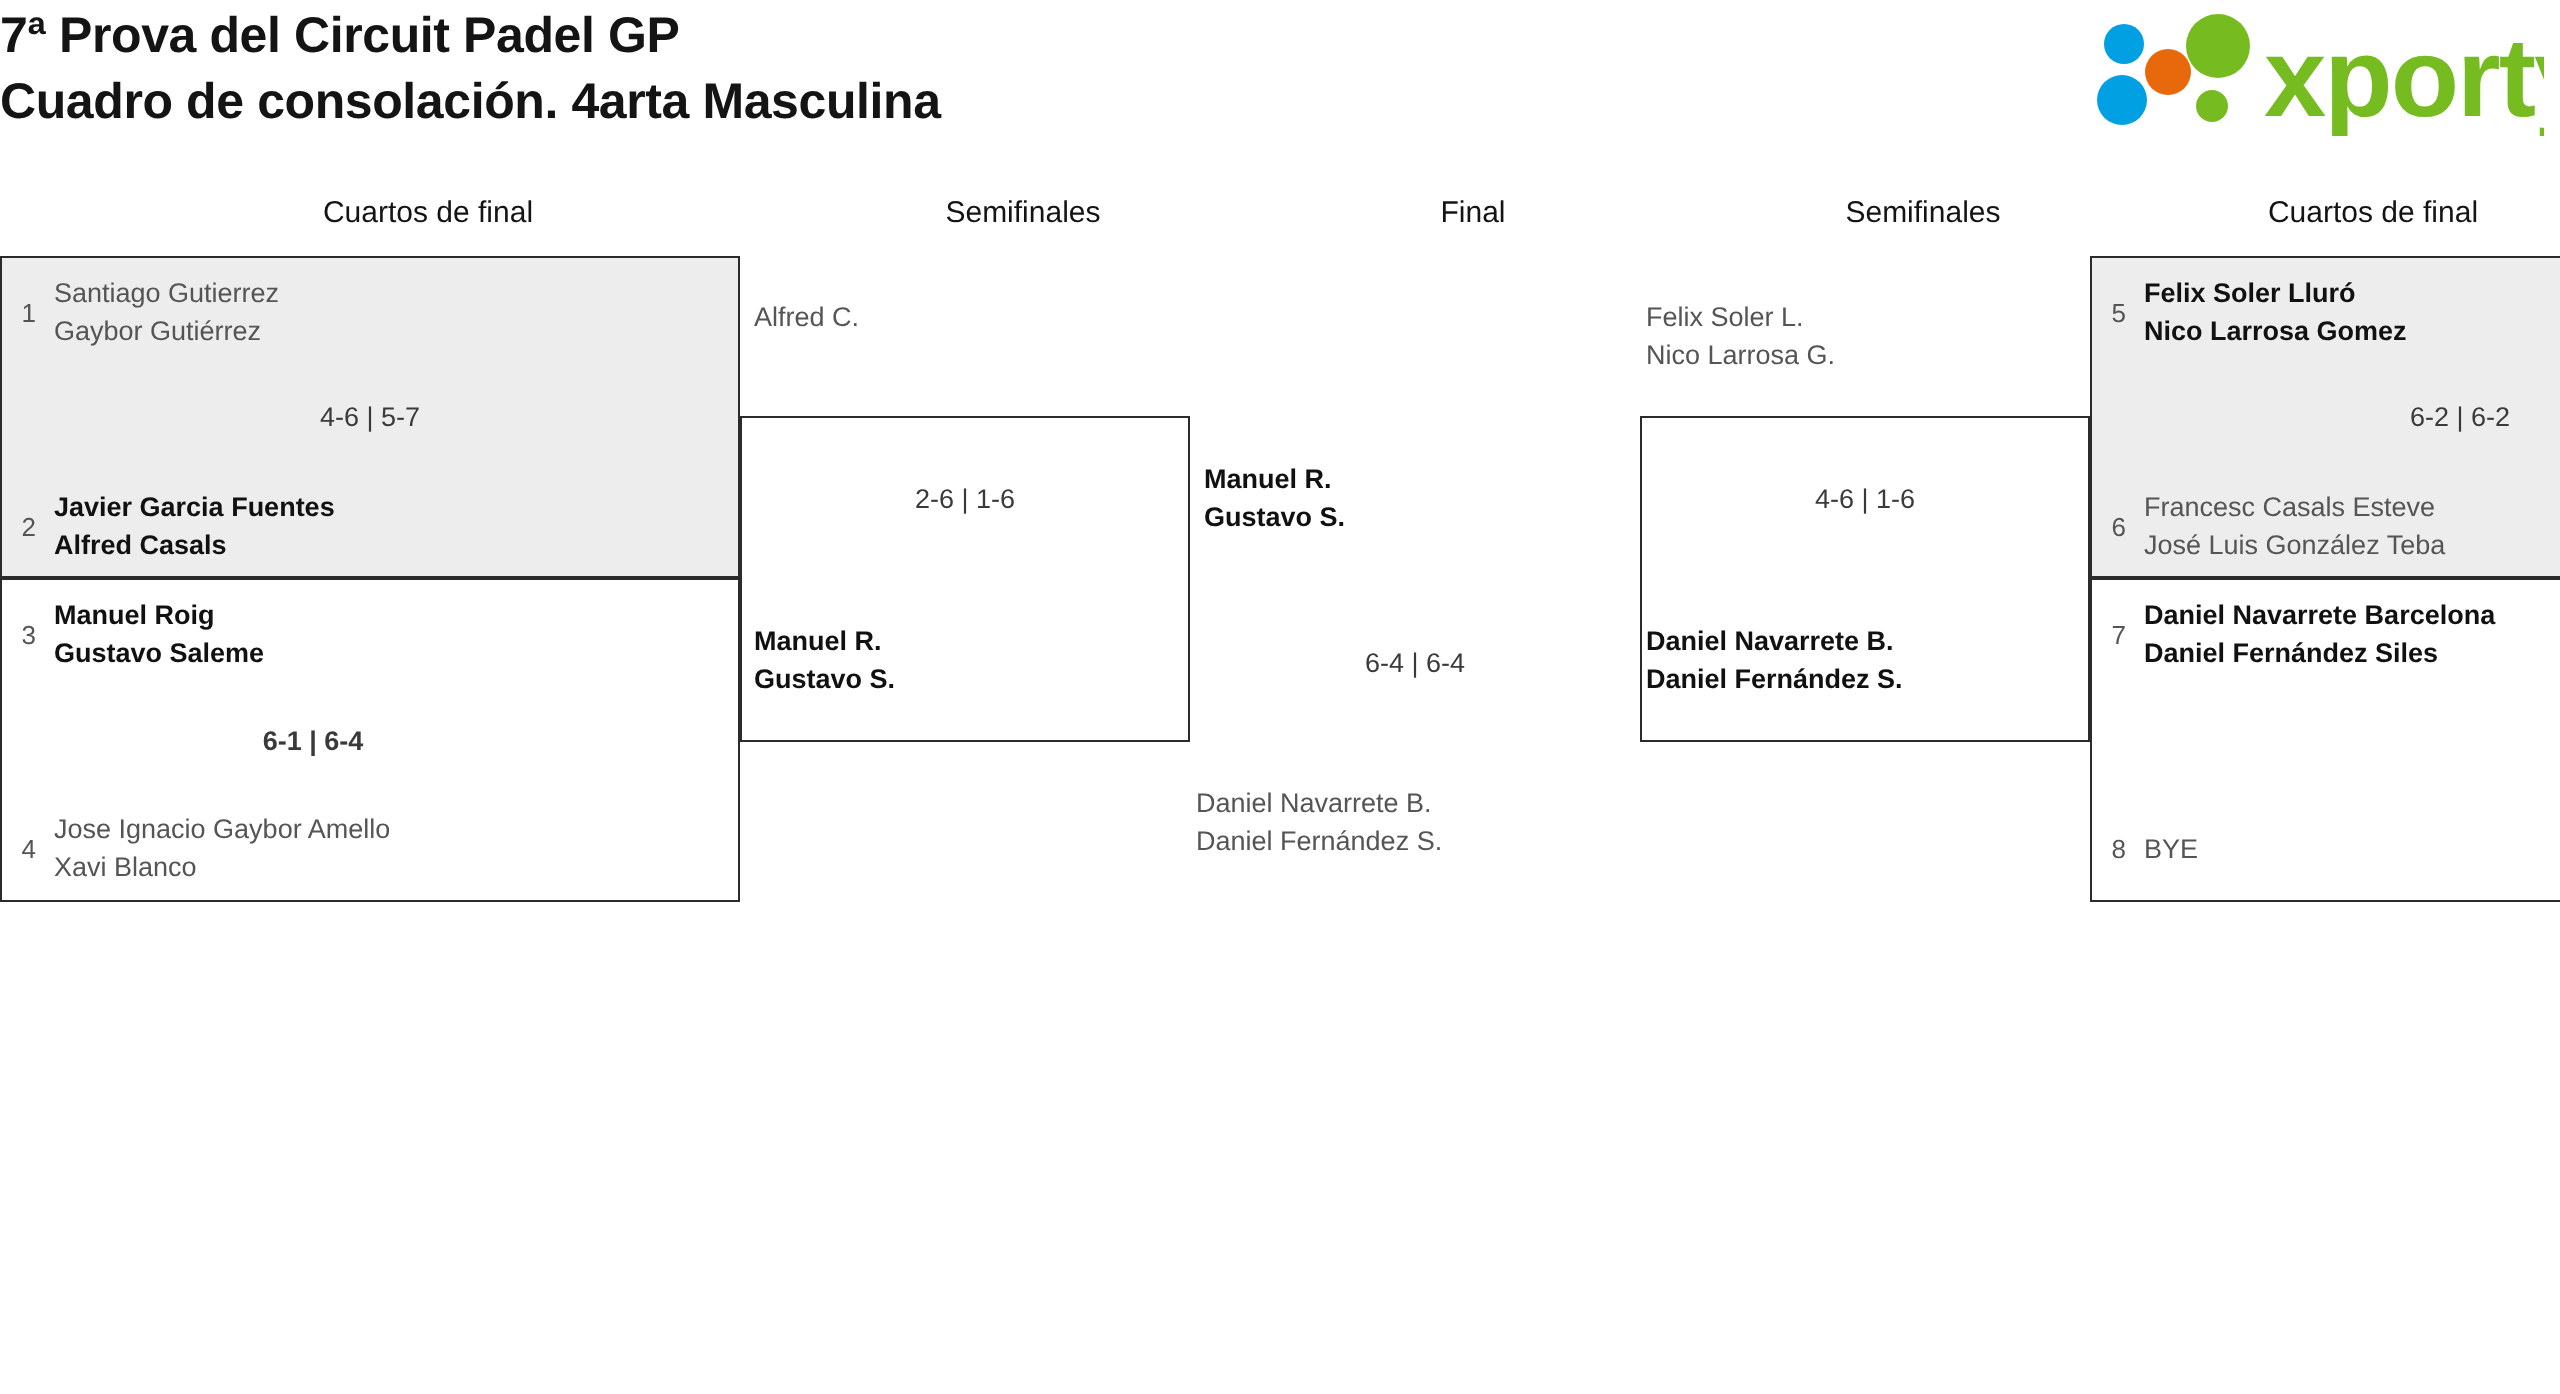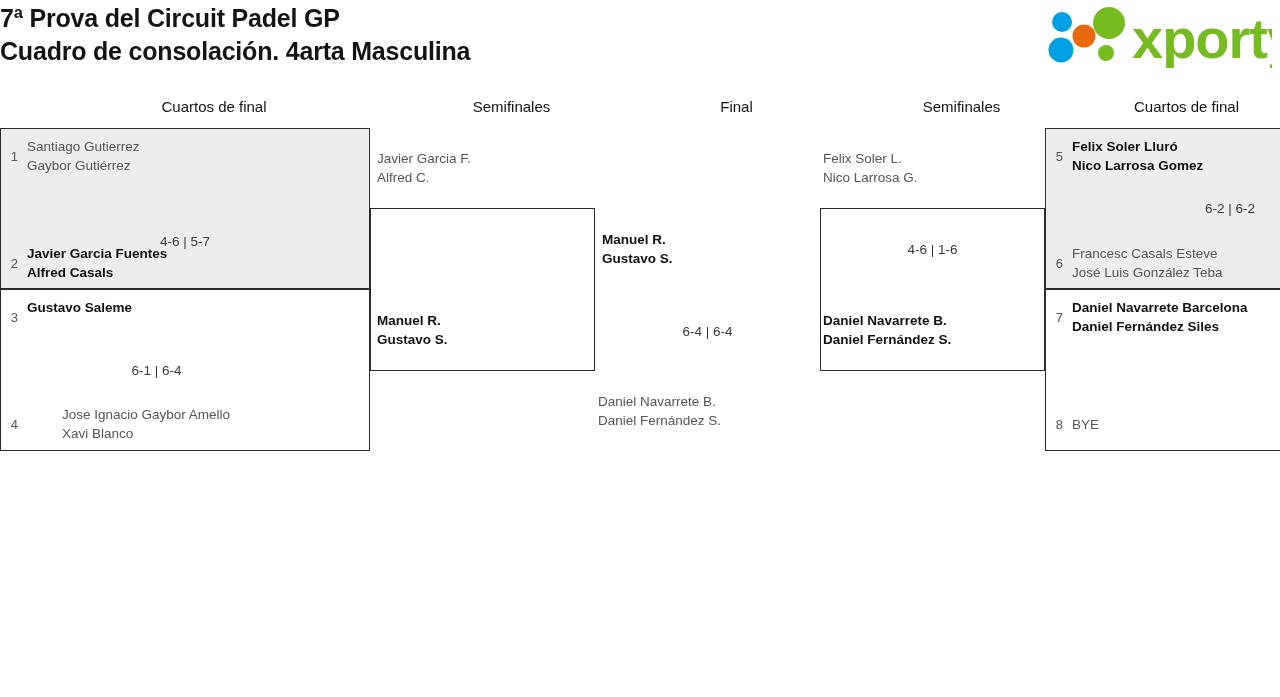--- a/index.html
+++ b/index.html
@@ -135,46 +135,47 @@
 
 <div class="bracket">
 
   <div class="mbox shaded" style="left:0px; top:128px; width:370px; height:161px;">
   </div>
   <div class="seed" style="left:4px; top:147px;">1</div>
   <div class="prow ta-l lose" style="left:27px; top:137px; width:330px;">
     <span class="pl">Santiago Gutierrez</span>
     <span class="pl">Gaybor Gutiérrez</span>
   </div>
-  <div class="score ta-c" style="left:0px; top:199px; width:370px;margin-top:33px;">4-6 | 5-7</div>
+  <div class="score ta-c" style="left:0px; top:199px; width:370px;">4-6 | 5-7</div>
   <div class="seed" style="left:4px; top:254px;">2</div>
   <div class="prow ta-l win" style="left:27px; top:244px; width:330px;">
     <span class="pl">Javier Garcia Fuentes</span>
     <span class="pl">Alfred Casals</span>
   </div>
 
   <div class="mbox" style="left:0px; top:289px; width:370px; height:162px;">
   </div>
   <div class="seed" style="left:4px; top:308px;">3</div>
   <div class="prow ta-l win" style="left:27px; top:298px; width:330px;">
+    <span class="pl">Manuel Roig</span>
     <span class="pl">Gustavo Saleme</span>
   </div>
-  <div class="score ta-c" style="left:0px; top:361px; width:313px;">6-1 | 6-4</div>
+  <div class="score ta-c" style="left:0px; top:361px; width:313px;font-weight:bold;">6-1 | 6-4</div>
   <div class="seed" style="left:4px; top:415px;">4</div>
-  <div class="prow ta-l lose" style="left:27px; top:405px; width:330px;margin-left:35px;">
+  <div class="prow ta-l lose" style="left:27px; top:405px; width:330px;">
     <span class="pl">Jose Ignacio Gaybor Amello</span>
     <span class="pl">Xavi Blanco</span>
   </div>
 
   <div class="prow ta-l lose" style="left:377px; top:149px; width:215px;">
-    <span class="pl">Javier Garcia F.</span>
     <span class="pl">Alfred C.</span>
   </div>
   <div class="mbox" style="left:370px; top:208px; width:225px; height:163px;">
   </div>
+  <div class="score ta-c" style="left:370px; top:240px; width:225px;">2-6 | 1-6</div>
   <div class="prow ta-l win" style="left:377px; top:311px; width:215px;">
     <span class="pl">Manuel R.</span>
     <span class="pl">Gustavo S.</span>
   </div>
 
   <div class="prow ta-l win" style="left:602px; top:230px; width:215px;">
     <span class="pl">Manuel R.</span>
     <span class="pl">Gustavo S.</span>
   </div>
   <div class="score ta-c" style="left:595px; top:322px; width:225px;">6-4 | 6-4</div>

